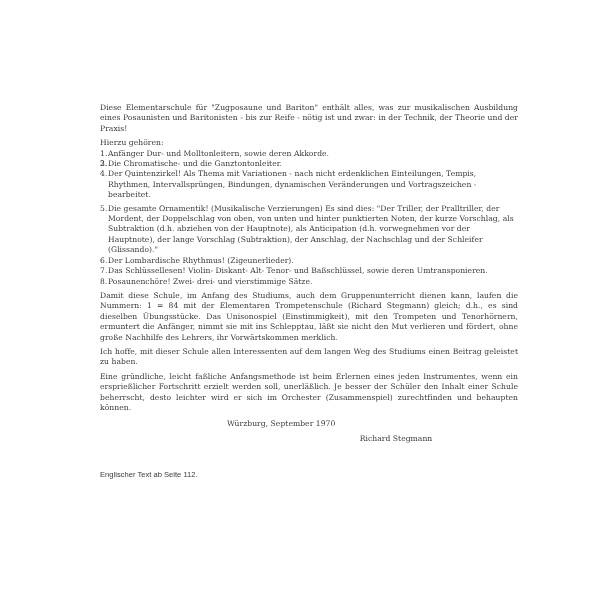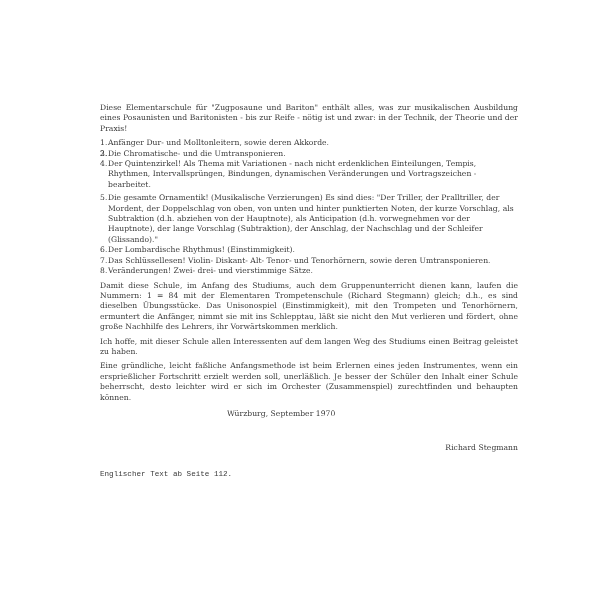--- a/index.html
+++ b/index.html
@@ -6,38 +6,39 @@
   body { width:600px; height:600px; position:relative; overflow:hidden;
          font-family:"DejaVu Serif", "Liberation Serif", serif; color:#3a3a3a; }
   .page { position:absolute; left:100px; top:103px; width:418px;
           font-size:7.6px; line-height:10.4px; letter-spacing:0.05px; }
   p { margin:0; }
   .para { margin-bottom:4px; text-align:justify; }
   .list { margin:0; padding:0; list-style:none; margin-bottom:4px; }
   .list li { position:relative; padding-left:8px; }
   .list li .num { position:absolute; left:0; }
   .center1 { text-align:left; padding-left:127px; margin-top:6px; }
-  .center2 { text-align:right; padding-left:174px; margin-top:24px; }
+  .center2 { text-align:center; padding-left:174px; margin-top:4px; }
   .footer { position:absolute; left:100px; top:470px; font-size:7.6px;
-            font-family:Liberation Mono, monospace; color:#3a3a3a; }
+            font-family:Liberation Sans, sans-serif; color:#3a3a3a; }
 </style>
 </head>
 <body>
 
 <div class="page">
   <p class="para">Diese Elementarschule für "Zugposaune und Bariton" enthält alles, was zur musikalischen Ausbildung eines Posaunisten und Baritonisten - bis zur Reife - nötig ist und zwar: in der Technik, der Theorie und der Praxis!</p>
+  <p>Hierzu gehören:</p>
   <ul class="list">
     <li><span class="num">1.</span><span>Anfänger Dur- und Molltonleitern, sowie deren Akkorde.</span></li>
     <li><span class="num">2.</span></li>
-    <li><span class="num">3.</span><span>Die Chromatische- und die Umtransponieren.</span></li>
+    <li><span class="num">3.</span><span>Die Chromatische- und die Ganztontonleiter.</span></li>
     <li><span class="num">4.</span><span>Der Quintenzirkel! Als Thema mit Variationen - nach nicht erdenklichen Einteilungen, Tempis, Rhythmen, Intervallsprüngen, Bindungen, dynamischen Veränderungen und Vortragszeichen - bearbeitet.</span></li>
     <li style="margin-top:3px;"><span class="num">5.</span><span>Die gesamte Ornamentik! (Musikalische Verzierungen)  Es sind dies: "Der Triller, der Pralltriller, der Mordent, der Doppelschlag von oben, von unten und hinter punktierten Noten, der kurze Vorschlag, als Subtraktion (d.h. abziehen von der Hauptnote), als Anticipation (d.h. vorwegnehmen vor der Hauptnote), der lange Vorschlag (Subtraktion), der Anschlag, der Nachschlag und der Schleifer (Glissando)."</span></li>
-    <li><span class="num">6.</span><span>Der Lombardische Rhythmus!  (Einstimmigkeit).</span></li>
-    <li><span class="num">7.</span><span>Das Schlüssellesen! Violin- Diskant- Alt- Tenor- und Tenorhörnern, sowie deren Umtransponieren.</span></li>
-    <li><span class="num">8.</span><span>Veränderungen! Zwei- drei- und vierstimmige Sätze.</span></li>
+    <li><span class="num">6.</span><span>Der Lombardische Rhythmus!  (Zigeunerlieder).</span></li>
+    <li><span class="num">7.</span><span>Das Schlüssellesen! Violin- Diskant- Alt- Tenor- und Baßschlüssel, sowie deren Umtransponieren.</span></li>
+    <li><span class="num">8.</span><span>Posaunenchöre! Zwei- drei- und vierstimmige Sätze.</span></li>
   </ul>
   <p class="para">Damit diese Schule, im Anfang des Studiums, auch dem Gruppenunterricht dienen kann, laufen die Nummern:  1 = 84 mit der Elementaren Trompetenschule (Richard Stegmann) gleich; d.h., es sind dieselben Übungsstücke. Das Unisonospiel (Einstimmigkeit),  mit den Trompeten und Tenorhörnern, ermuntert die Anfänger, nimmt sie mit ins Schlepptau, läßt sie nicht den Mut verlieren und fördert, ohne große Nachhilfe des Lehrers, ihr Vorwärtskommen merklich.</p>
   <p class="para">Ich hoffe, mit dieser Schule allen Interessenten auf dem langen Weg des Studiums einen Beitrag geleistet zu haben.</p>
   <p class="para">Eine gründliche, leicht faßliche Anfangsmethode ist beim Erlernen eines jeden Instrumentes, wenn ein ersprießlicher Fortschritt erzielt werden soll, unerläßlich. Je besser der Schüler den Inhalt einer Schule beherrscht, desto leichter wird er sich im Orchester (Zusammenspiel) zurechtfinden und behaupten können.</p>
   <p class="center1">Würzburg, September 1970</p>
   <p class="center2">Richard Stegmann</p>
 </div>
 
 <div class="footer">Englischer Text ab Seite 112.</div>
 

